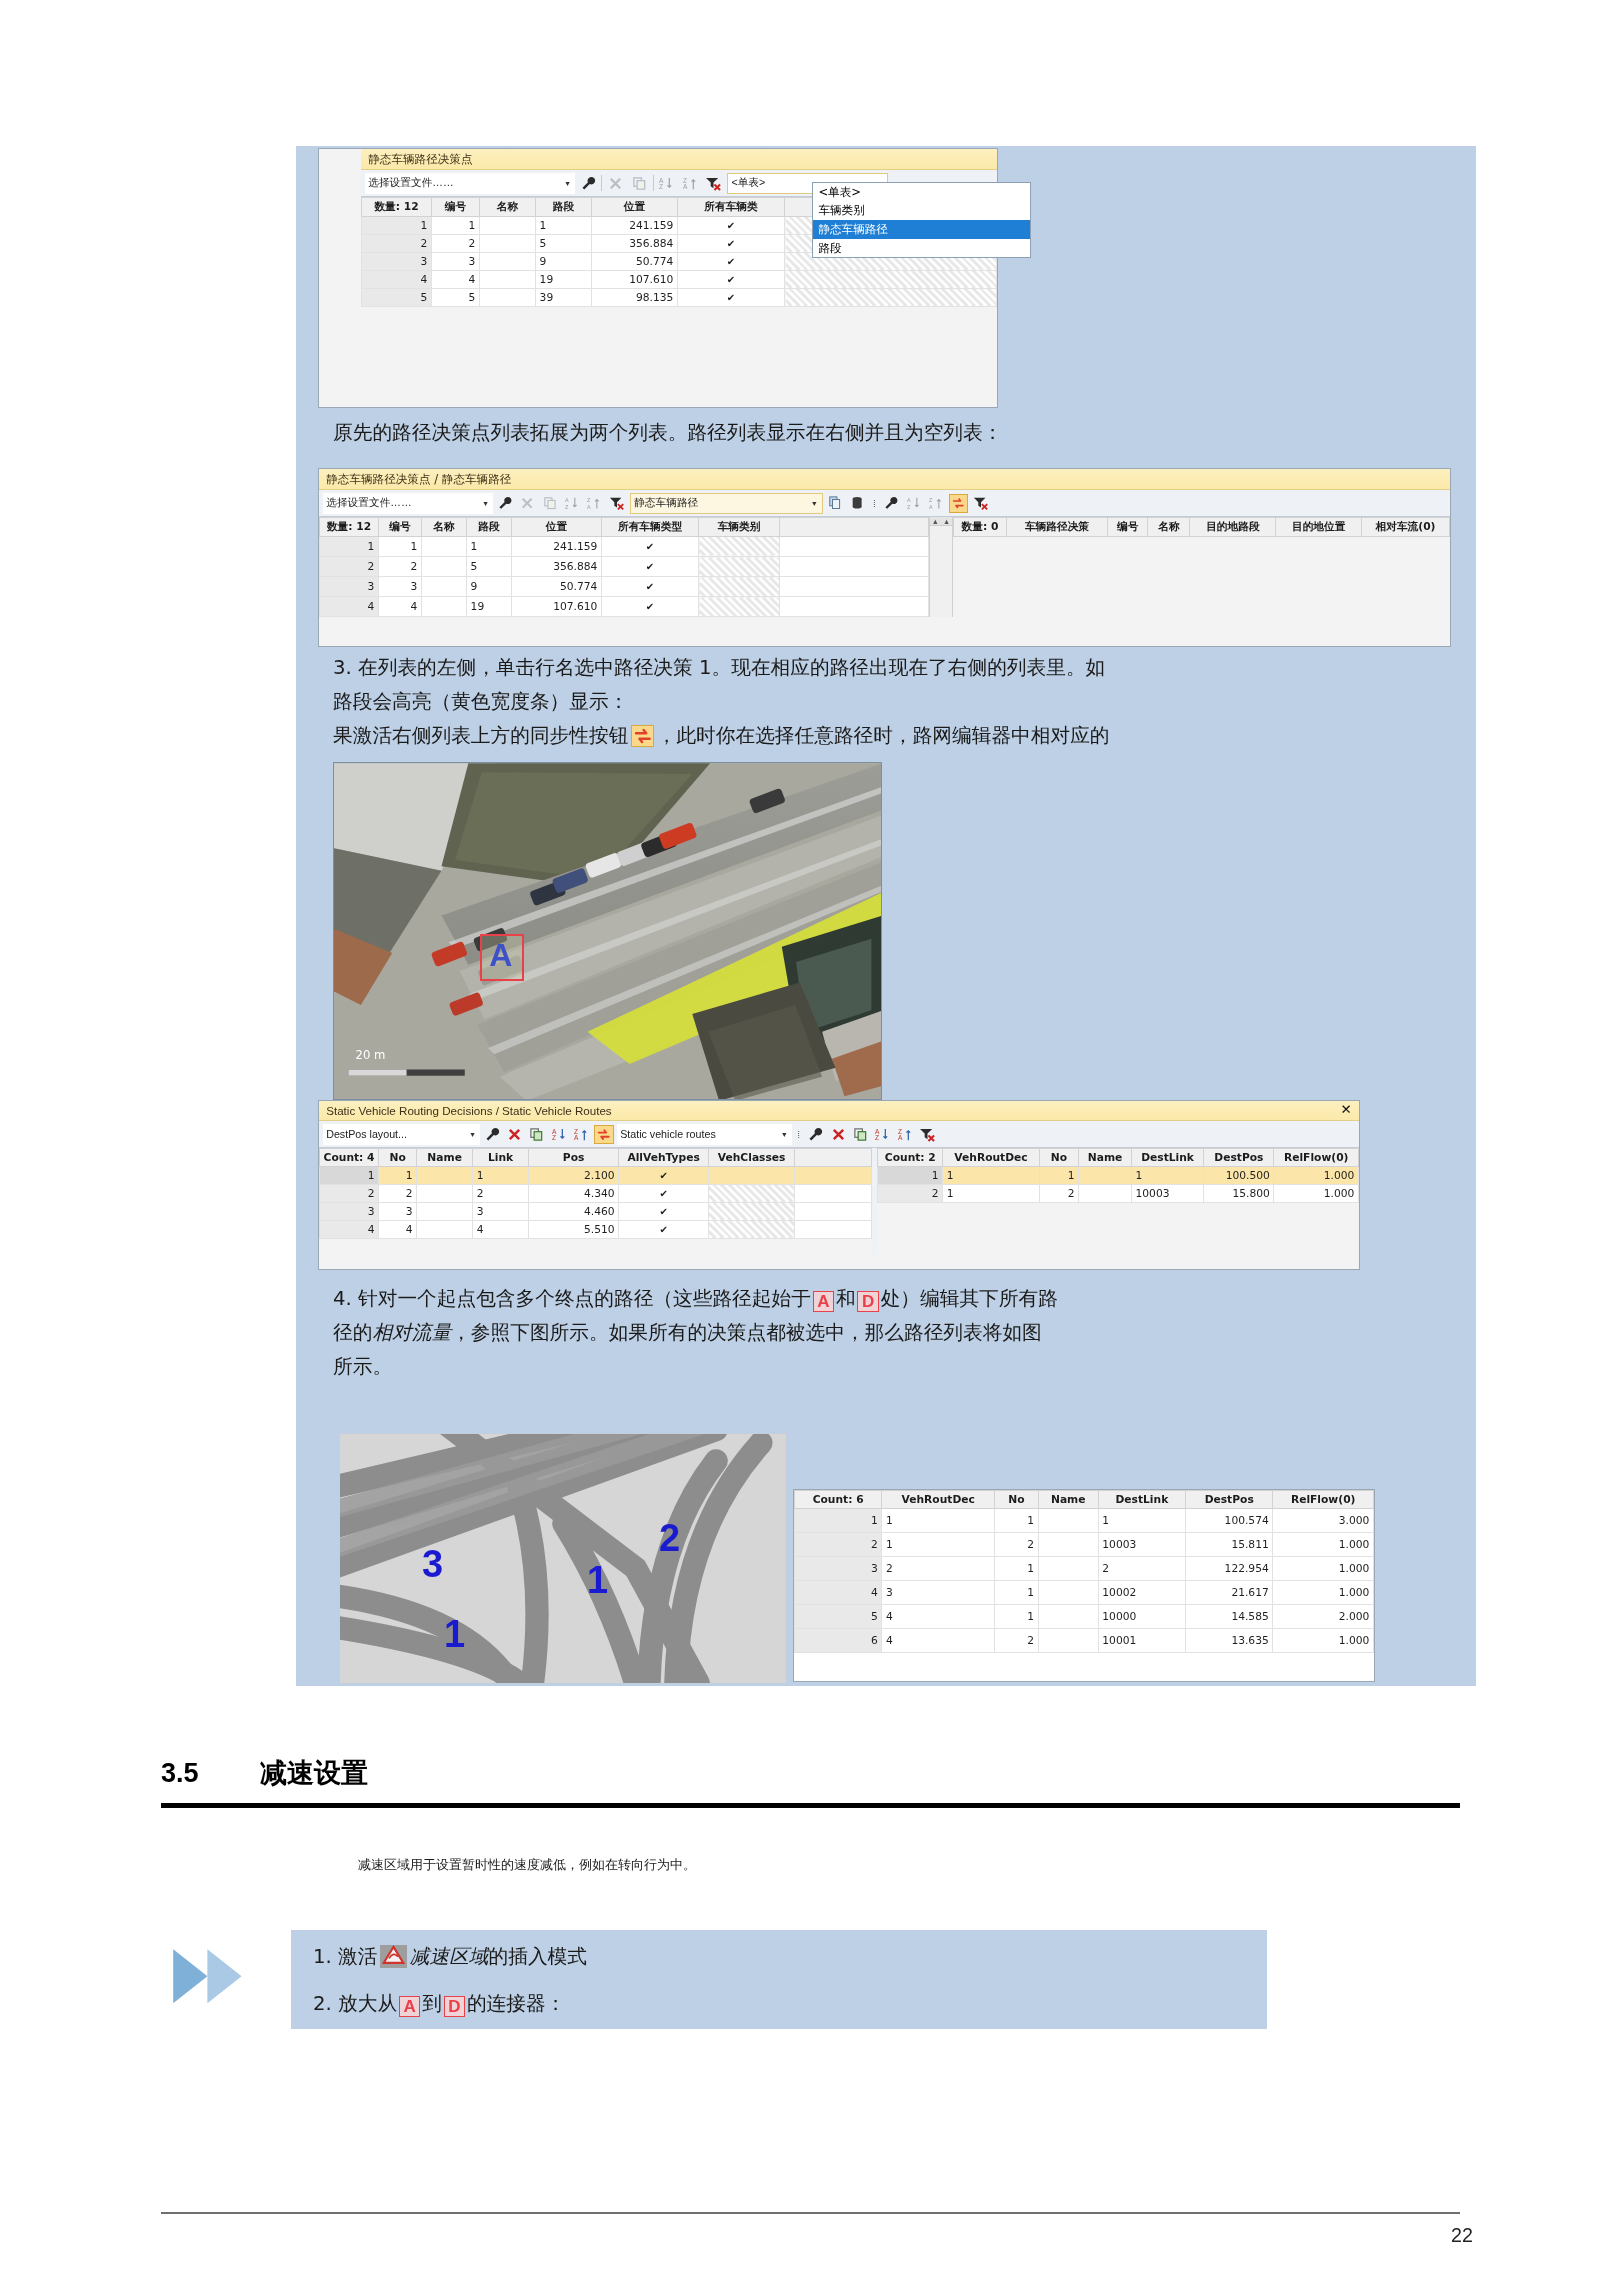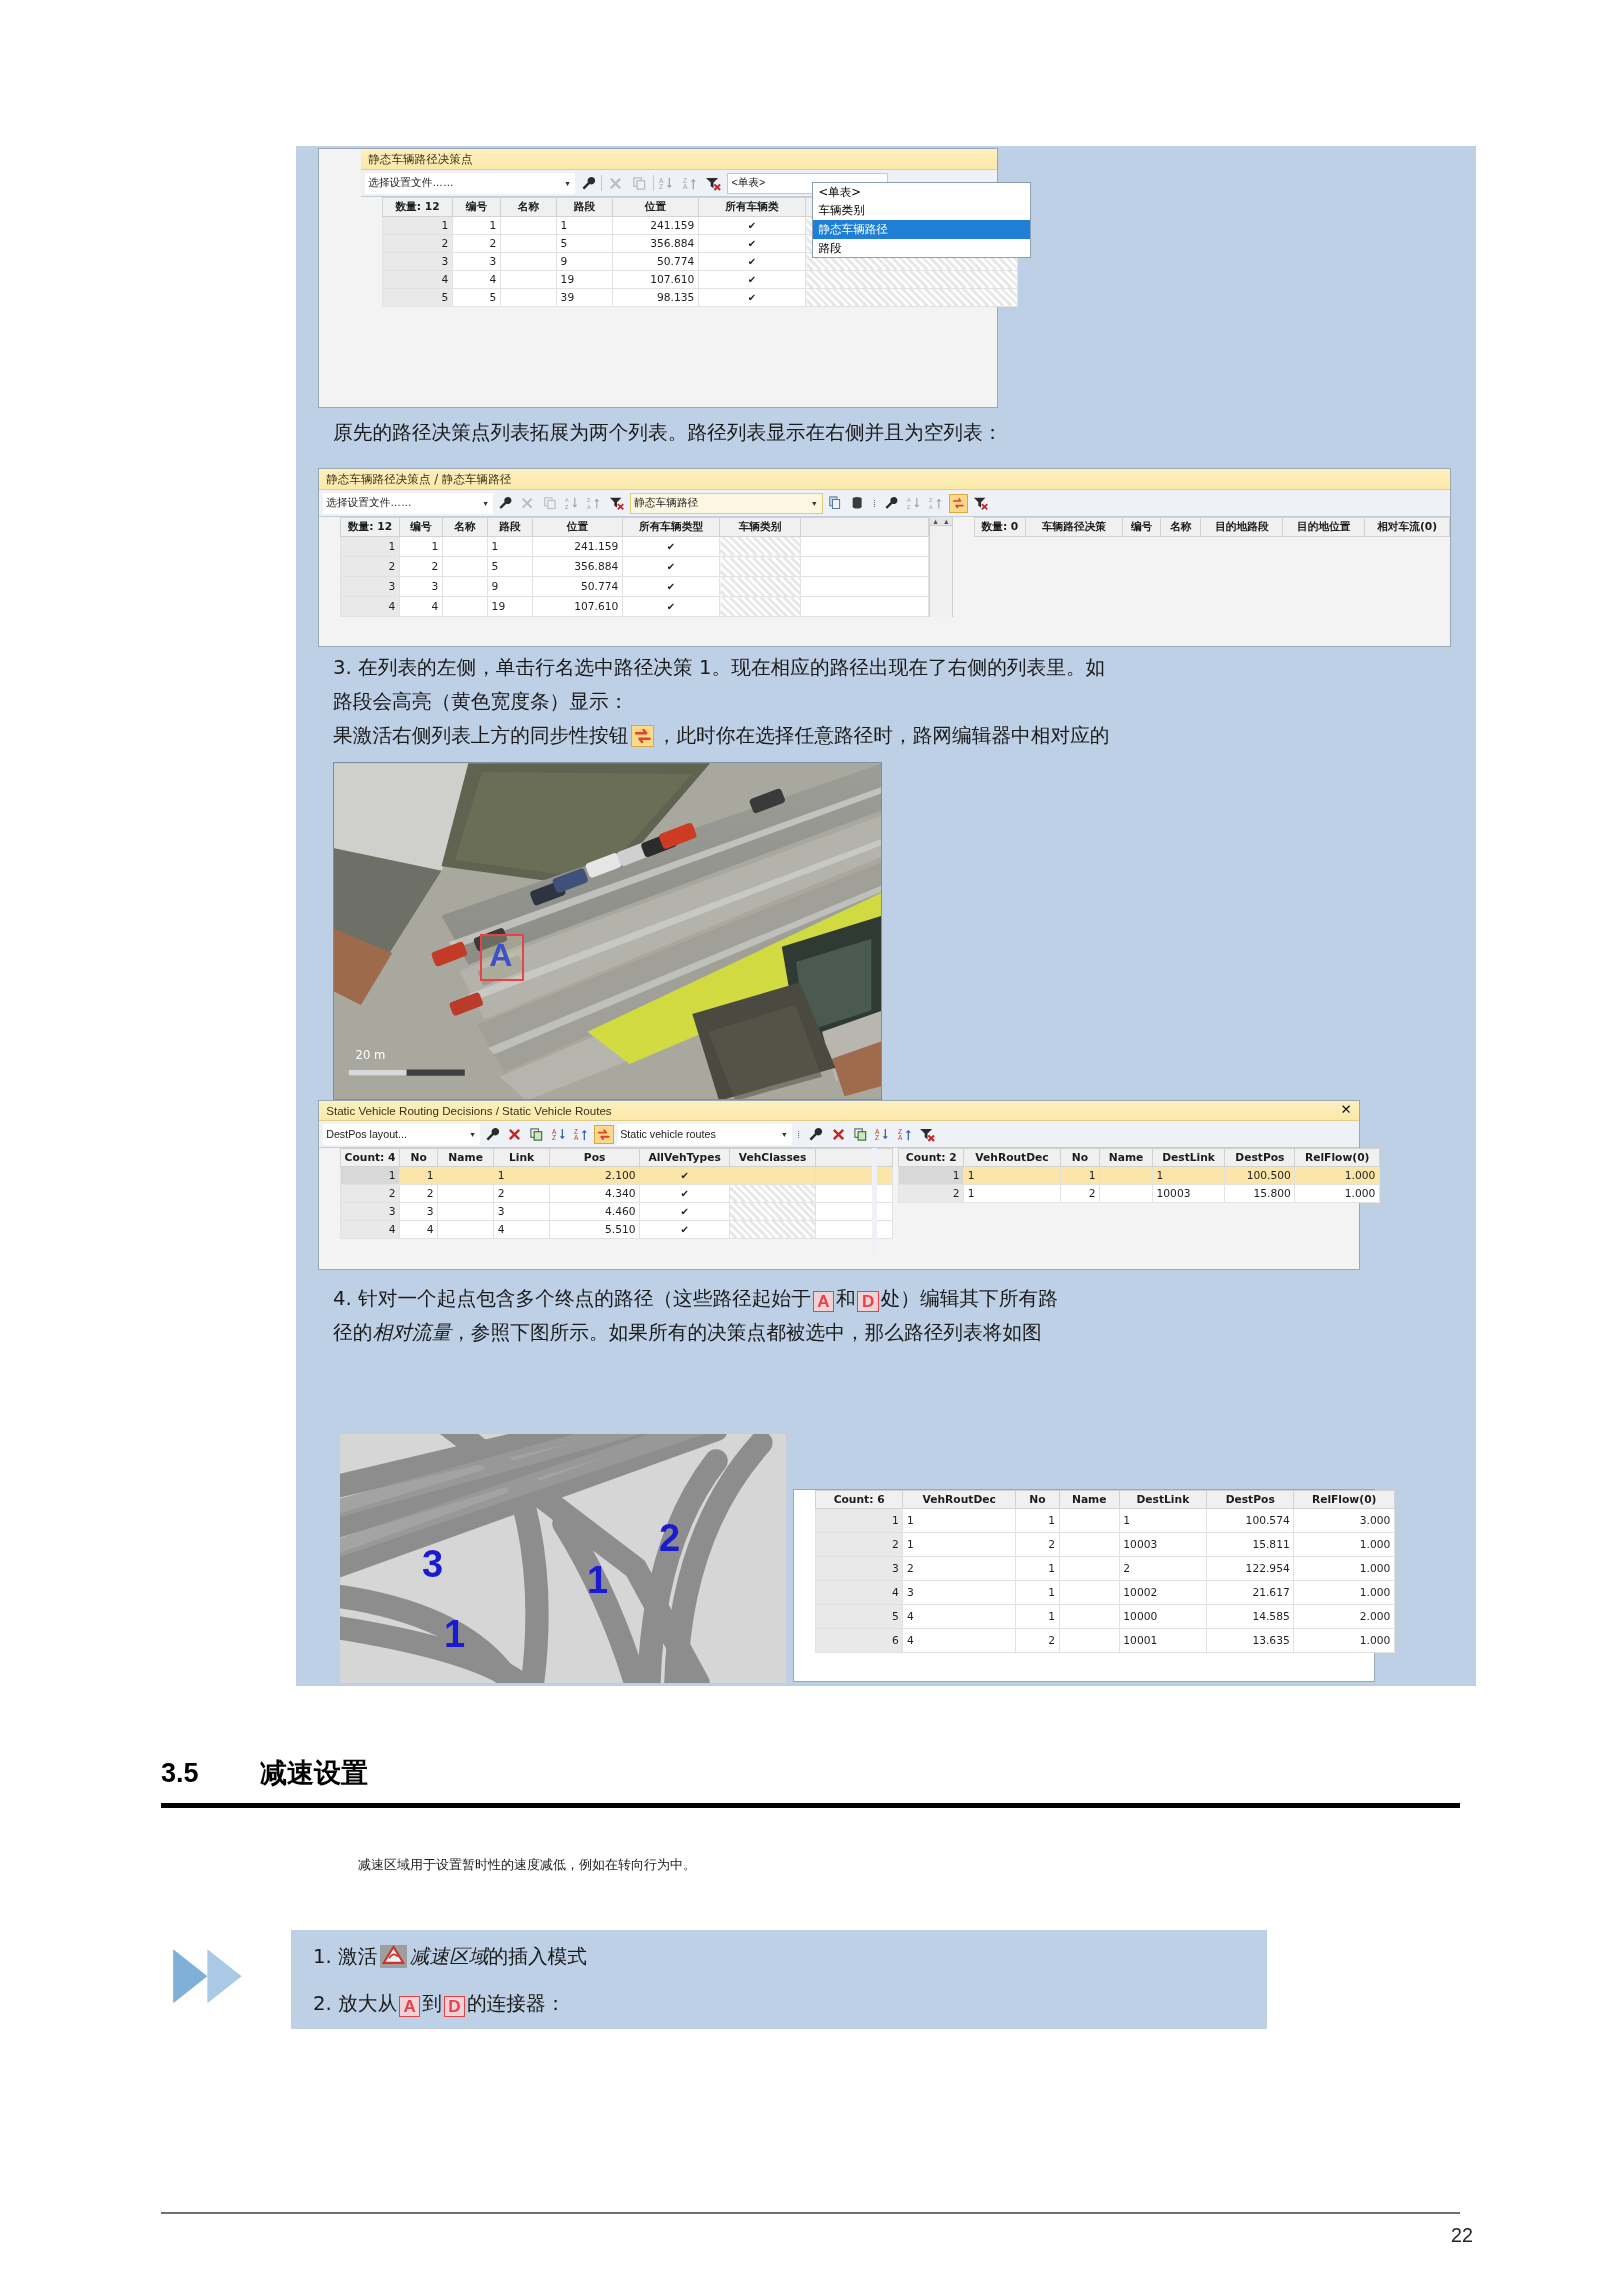--- a/index.html
+++ b/index.html
@@ -45,21 +45,21 @@
     padding:0 3.6px; justify-content:space-between;
   }
   .layoutsel .cap { white-space:nowrap; overflow:hidden; }
   .caret { font-size:7.2px; color:#333; padding-left:5.4px;}
   .tbicon { width:19.7px; height:19.7px; display:inline-flex; align-items:center;
             justify-content:center; font-size:12.5px; }
   .sep { width:0.9px; height:16px; background:#c3ccd6; }
 
   
   .vgrid { width:100%; border-collapse:collapse; font-size:10.7px;
-           font-family:"DejaVu Sans","Liberation Sans",sans-serif; background:#fff;margin-left:21px; }
+           font-family:"DejaVu Sans","Liberation Sans",sans-serif; background:#fff; }
   .vgrid th {
     background:#f0f0f0; border:0.9px solid #d2d2d2; font-weight:bold;
     color:#1c1c1c; padding:1.8px 3.6px; white-space:nowrap; text-align:center;
     font-size:10.7px;
   }
   .vgrid td {
     border:0.9px solid #e2e2e2; padding:0.9px 3.6px; color:#1f1f1f; height:18px;
     white-space:nowrap;
   }
   .num { text-align:right; }
@@ -692,20 +692,21 @@
   </div>
 </div>
 
 <div class="para" style="left:333px; top:1282px; width:1130px;">
   <div>
     <span>4. 针对一个起点包含多个终点的路径（这些路径起始于</span><span class="badgeA">A</span><span>和</span><span class="badgeD">D</span><span>处）编辑其下所有路</span>
   </div>
   <div>
     <span>径的</span><i>相对流量</i><span>，参照下图所示。如果所有的决策点都被选中，那么路径列表将如图</span>
   </div>
+  <div><span>所示。</span></div>
 </div>
 
 <div class="abs" style="left:339px; top:1433px; width:448px; height:251px; background:#d2d2d2; border:0.9px solid #c4cddb;">
   <svg width="446" height="249" viewBox="0 0 498 278">
     <rect width="498" height="278" fill="#d6d6d6"></rect>
     <g stroke="#8d8d8d" stroke-width="26" fill="none" stroke-linecap="round">
       <path d="M-10 60 L 330 -20"></path>
       <path d="M-10 105 L 370 -10"></path>
       <path d="M-10 150 L 420 -5"></path>
       <path d="M120 -10 L 330 150 L 400 278"></path>

